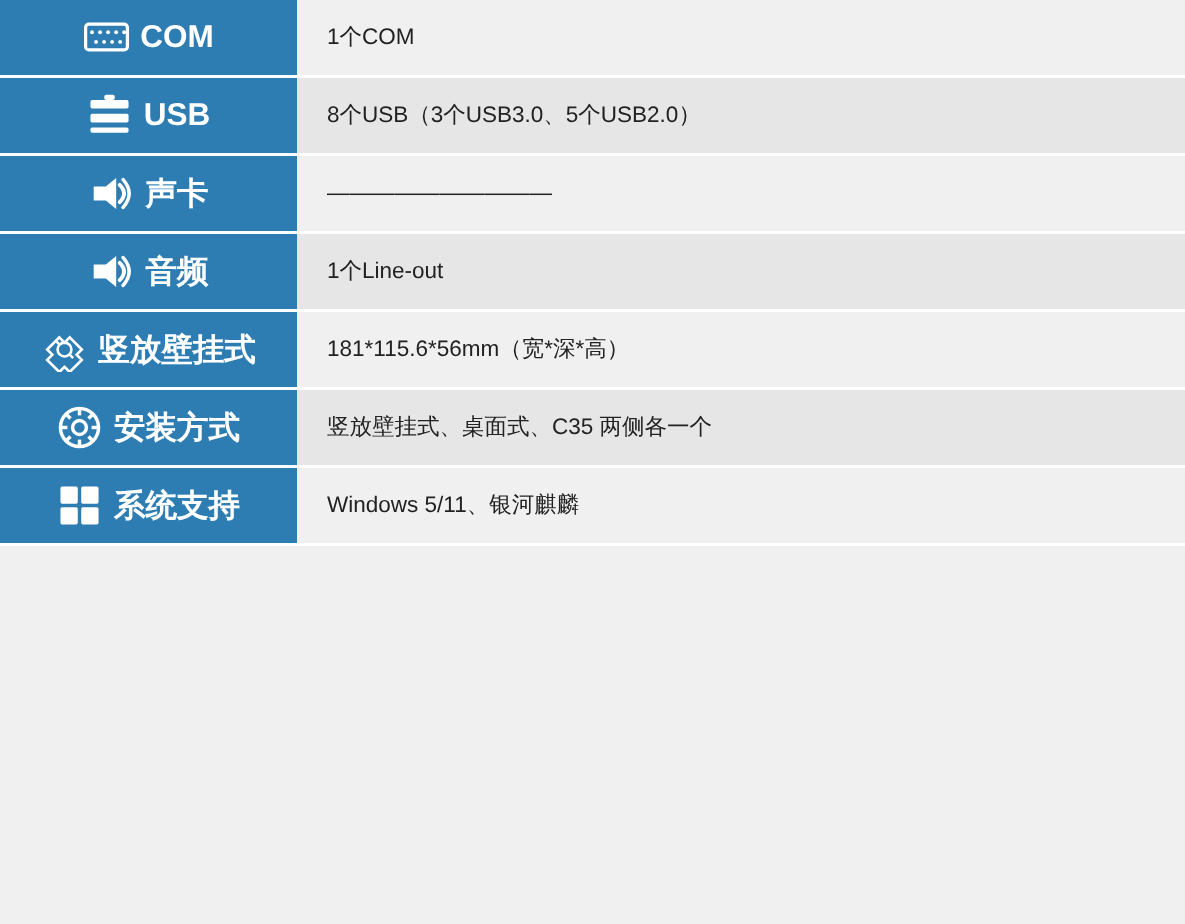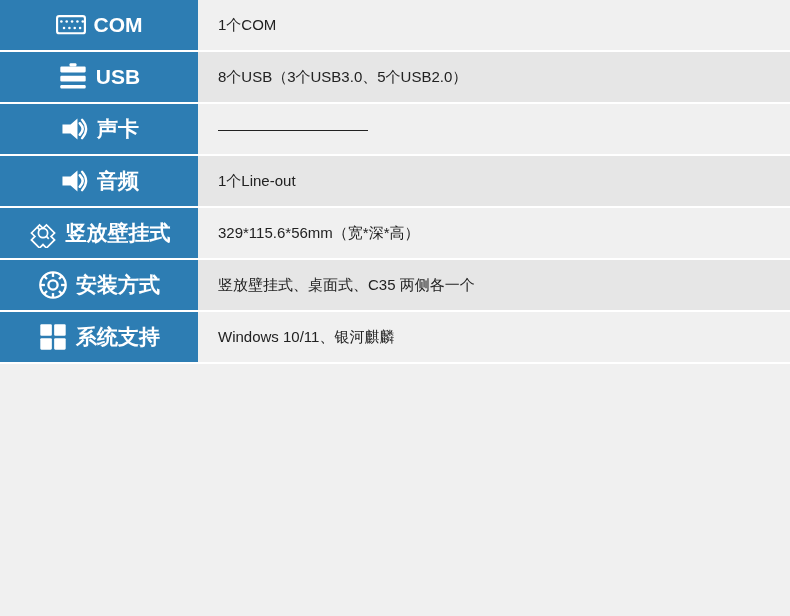--- a/index.html
+++ b/index.html
@@ -138,21 +138,21 @@
               <svg viewBox="0 0 26 26" fill="none" xmlns="http://www.w3.org/2000/svg">
         <polygon points="3,13 10,6 13,9 16,6 23,13 20,16 23,19 16,26 13,23 10,26 3,19 6,16" fill="none" stroke="white" stroke-width="1.5"></polygon>
         <circle cx="13" cy="13" r="4" fill="none" stroke="white" stroke-width="1.5"></circle>
         <line x1="8" y1="8" x2="10" y2="10" stroke="white" stroke-width="1.5"></line>
         <line x1="16" y1="16" x2="18" y2="18" stroke="white" stroke-width="1.5"></line>
       </svg>
             </span>
             <span style="white-space: pre-line; text-align: center;">竖放壁挂式</span>
           </div>
         </td>
-        <td class="value-td">329*115.6*56mm（宽*深*高）</td>
+        <td class="value-td">181*115.6*56mm（宽*深*高）</td>
       </tr>
       <tr>
         <td class="label-td">
           <div class="label-inner">
             <span class="icon">
               <svg viewBox="0 0 26 26" fill="none" xmlns="http://www.w3.org/2000/svg">
         <circle cx="13" cy="13" r="11" stroke="white" stroke-width="2" fill="none"></circle>
         <circle cx="13" cy="13" r="4" stroke="white" stroke-width="2" fill="none"></circle>
         <line x1="13" y1="2" x2="13" y2="6" stroke="white" stroke-width="2"></line>
         <line x1="13" y1="20" x2="13" y2="24" stroke="white" stroke-width="2"></line>
@@ -176,16 +176,16 @@
               <svg viewBox="0 0 26 26" fill="white" xmlns="http://www.w3.org/2000/svg">
         <rect x="2" y="2" width="10" height="10" rx="1" fill="white"></rect>
         <rect x="14" y="2" width="10" height="10" rx="1" fill="white"></rect>
         <rect x="2" y="14" width="10" height="10" rx="1" fill="white"></rect>
         <rect x="14" y="14" width="10" height="10" rx="1" fill="white"></rect>
       </svg>
             </span>
             <span style="white-space: pre-line; text-align: right;">系统支持</span>
           </div>
         </td>
-        <td class="value-td">Windows 10/11、银河麒麟</td>
+        <td class="value-td">Windows 5/11、银河麒麟</td>
       </tr>
     </tbody>
 </table>
 
 </body></html>

